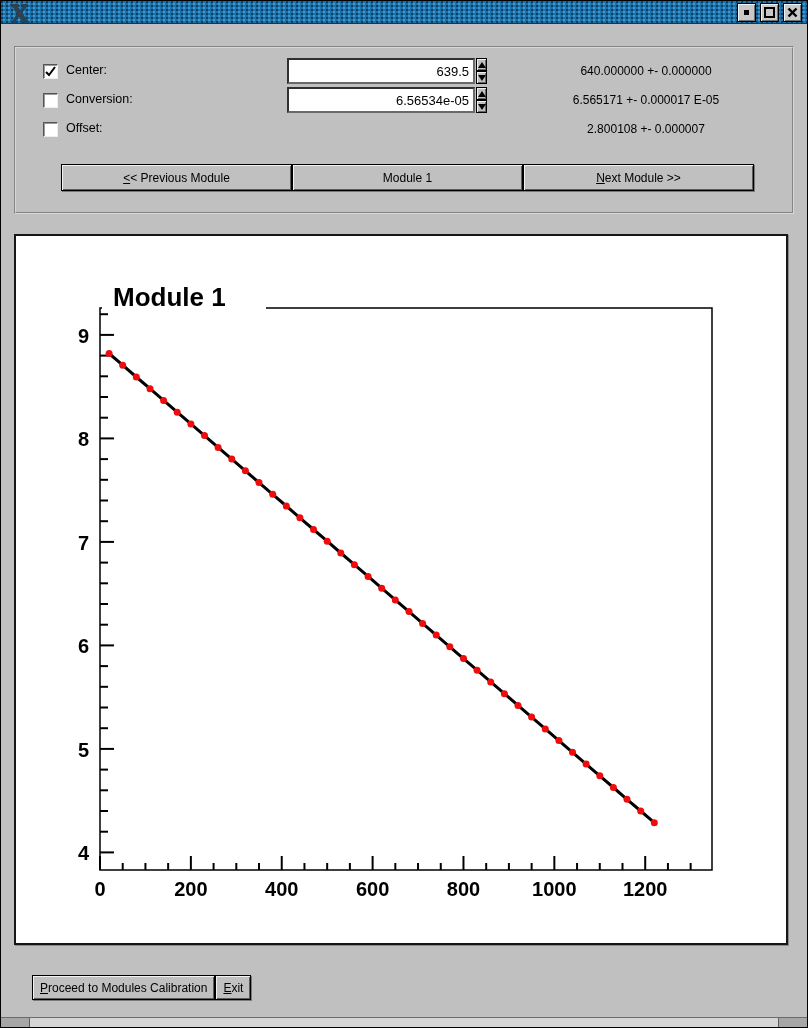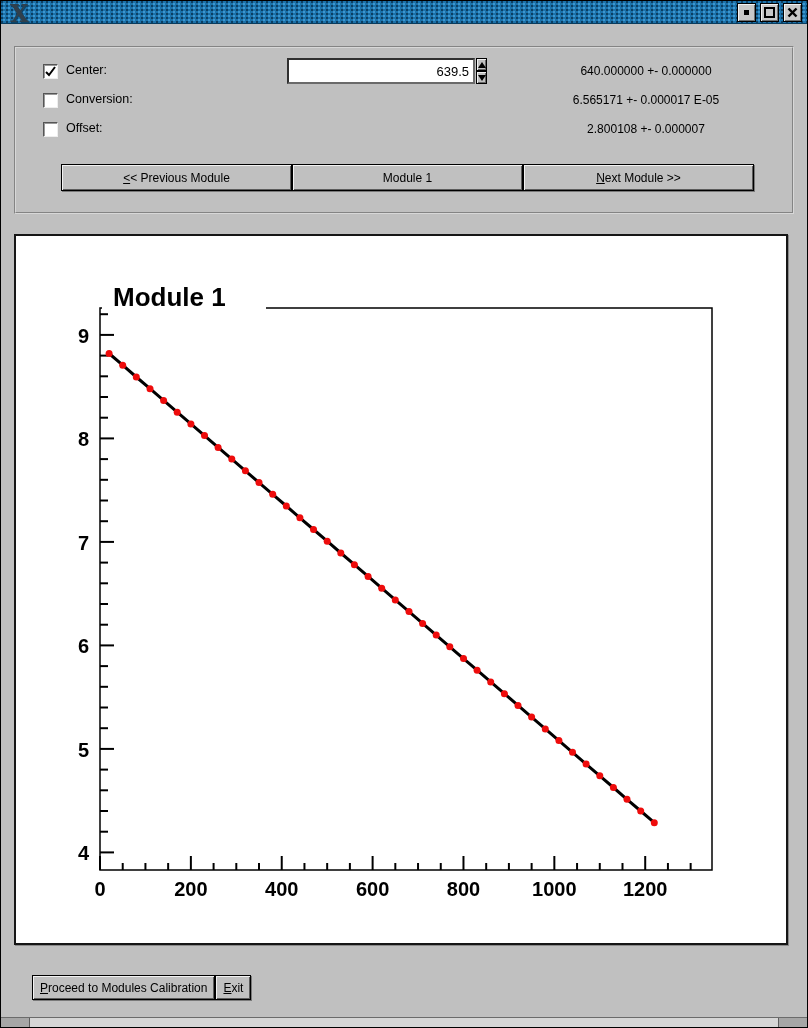--- a/index.html
+++ b/index.html
@@ -119,20 +119,31 @@
         </div>
       </div>
       <span class="result">640.000000 +- 0.000000</span>
     </div>
 
     <div class="ctl-row" style="top:39px;">
       <div class="cb">
         
       </div>
       <span class="ctl-label">Conversion:</span>
+      <div class="spin">
+        <input type="text" value="6.56534e-05" style="">
+        <div class="spinbtns">
+          <button class="sbtn">
+              <span class="tri-up"></span>
+            </button>
+          <button class="sbtn">
+              <span class="tri-dn"></span>
+            </button>
+        </div>
+      </div>
       <span class="result">6.565171 +- 0.000017 E-05</span>
     </div>
 
     <div class="ctl-row" style="top:68px;">
       <div class="cb">
         
       </div>
       <span class="ctl-label">Offset:</span>
       <span class="result">2.800108 +- 0.000007</span>
     </div>

